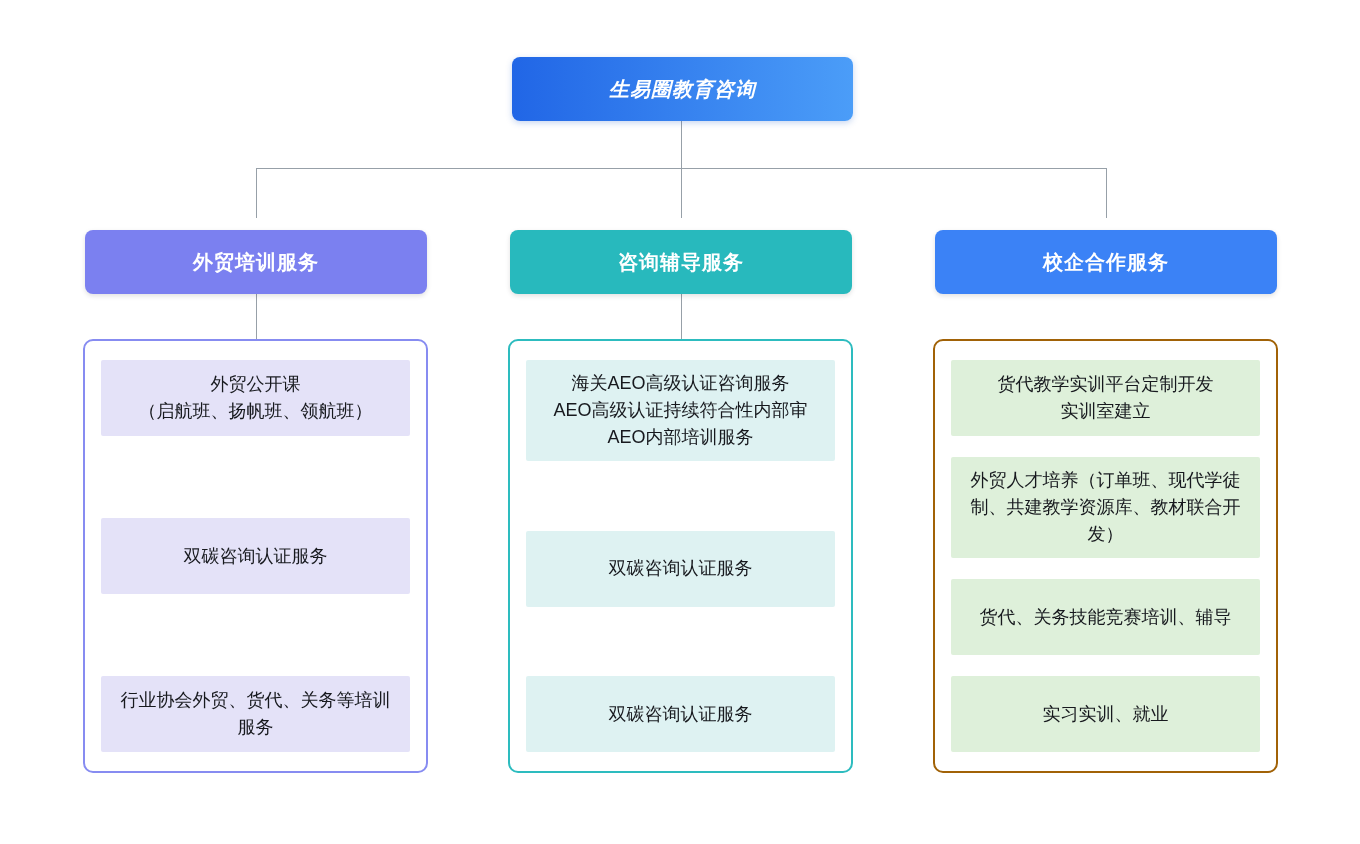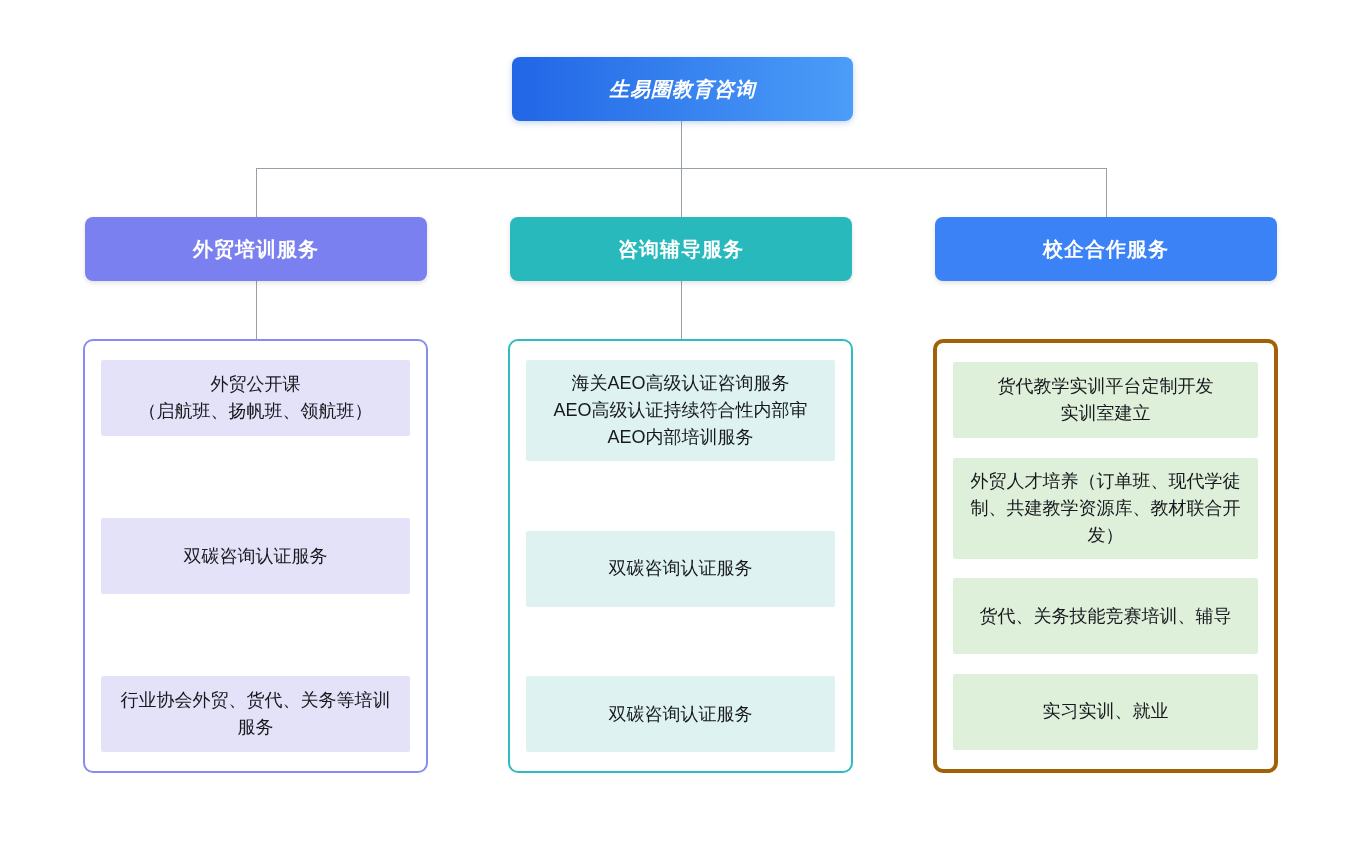--- a/index.html
+++ b/index.html
@@ -35,21 +35,21 @@
     justify-content: center;
     color: #ffffff;
     font-size: 20px;
     font-weight: bold;
     letter-spacing: 1px;
     font-style: italic;
   }
   
   .branch-header {
     position: absolute;
-    top: 217px;
+    top: 230px;
     width: 342px;
     height: 64px;
     border-radius: 8px;
     display: flex;
     align-items: center;
     justify-content: center;
     color: #ffffff;
     font-size: 20px;
     font-weight: bold;
     letter-spacing: 1px;
@@ -67,21 +67,21 @@
     background: #ffffff;
     border-radius: 10px;
     box-sizing: border-box;
     padding: 19px 16px;
     display: flex;
     flex-direction: column;
     justify-content: space-between;
   }
   .c1 { left: 83px;  border: 2px solid #878cf1; }
   .c2 { left: 508px; border: 2px solid #2dbcbf; }
-  .c3 { left: 933px; border: 4px solid #a16207; padding-left: 16px; }
+  .c3 { left: 933px; border: 2px solid #a16207; padding-left: 16px; }
   
   .item {
     border-radius: 2px;
     min-height: 76px;
     box-sizing: border-box;
     padding: 10px 12px;
     display: flex;
     align-items: center;
     justify-content: center;
     text-align: center;

